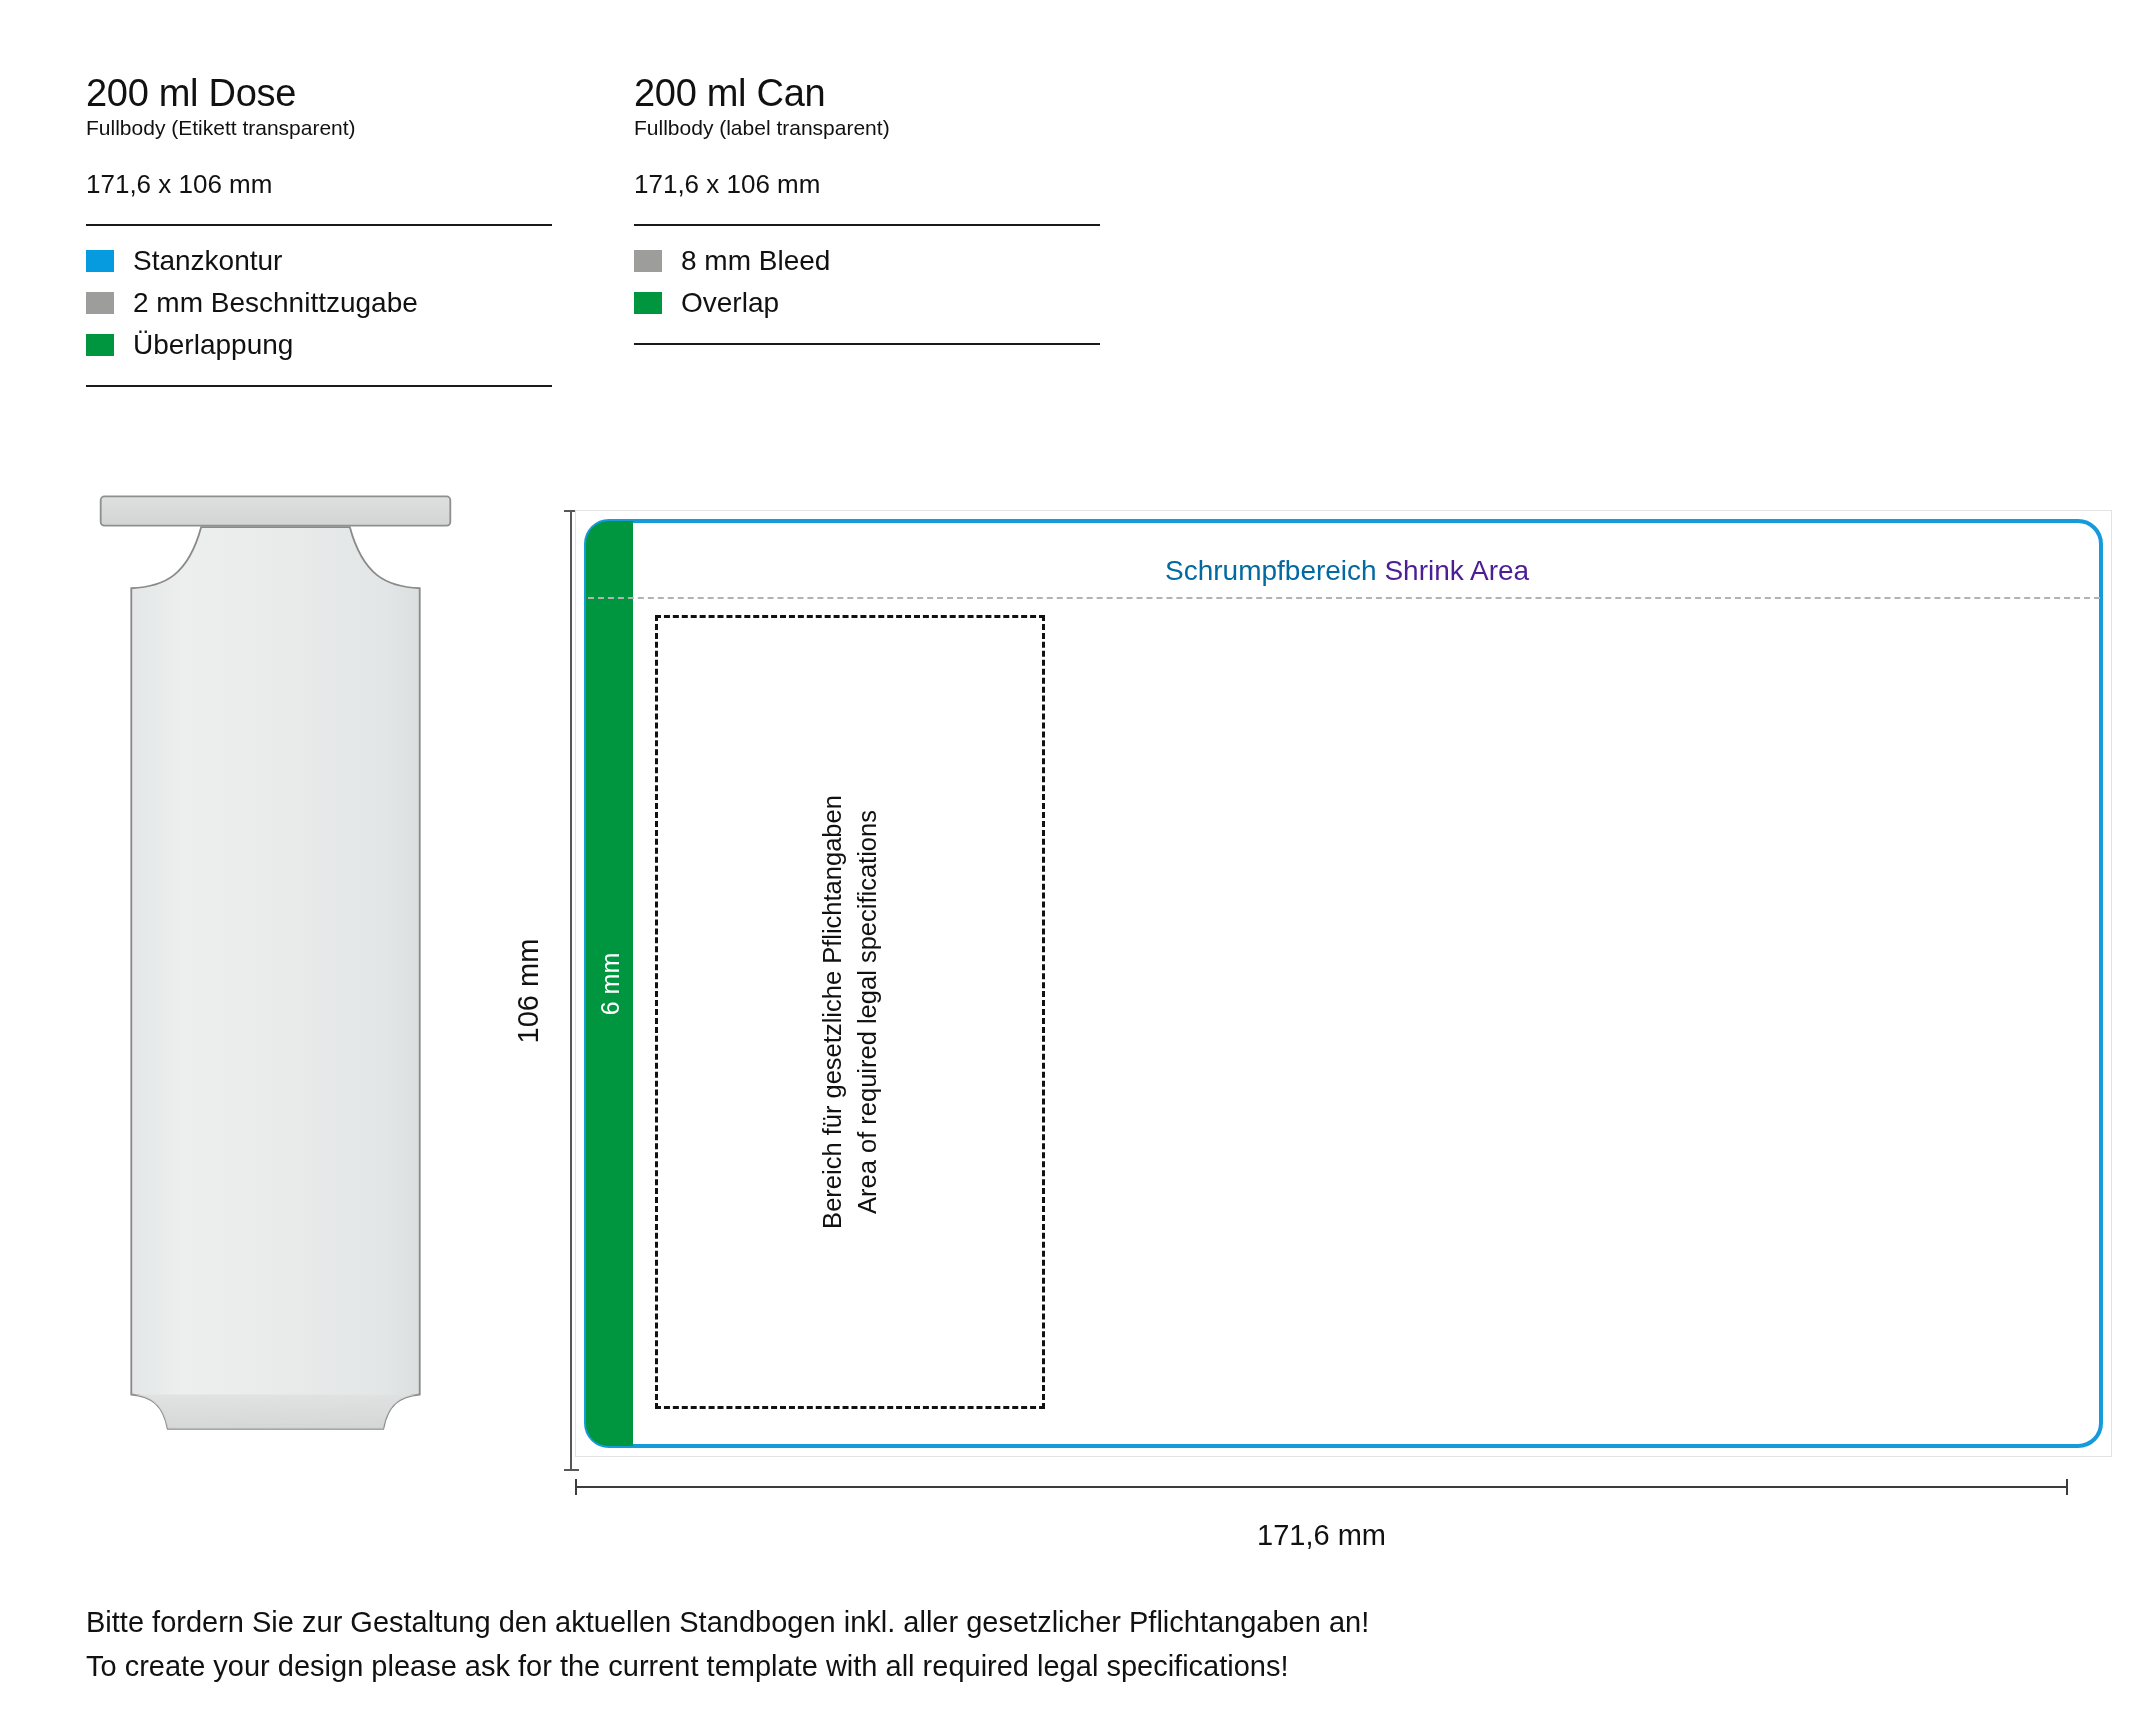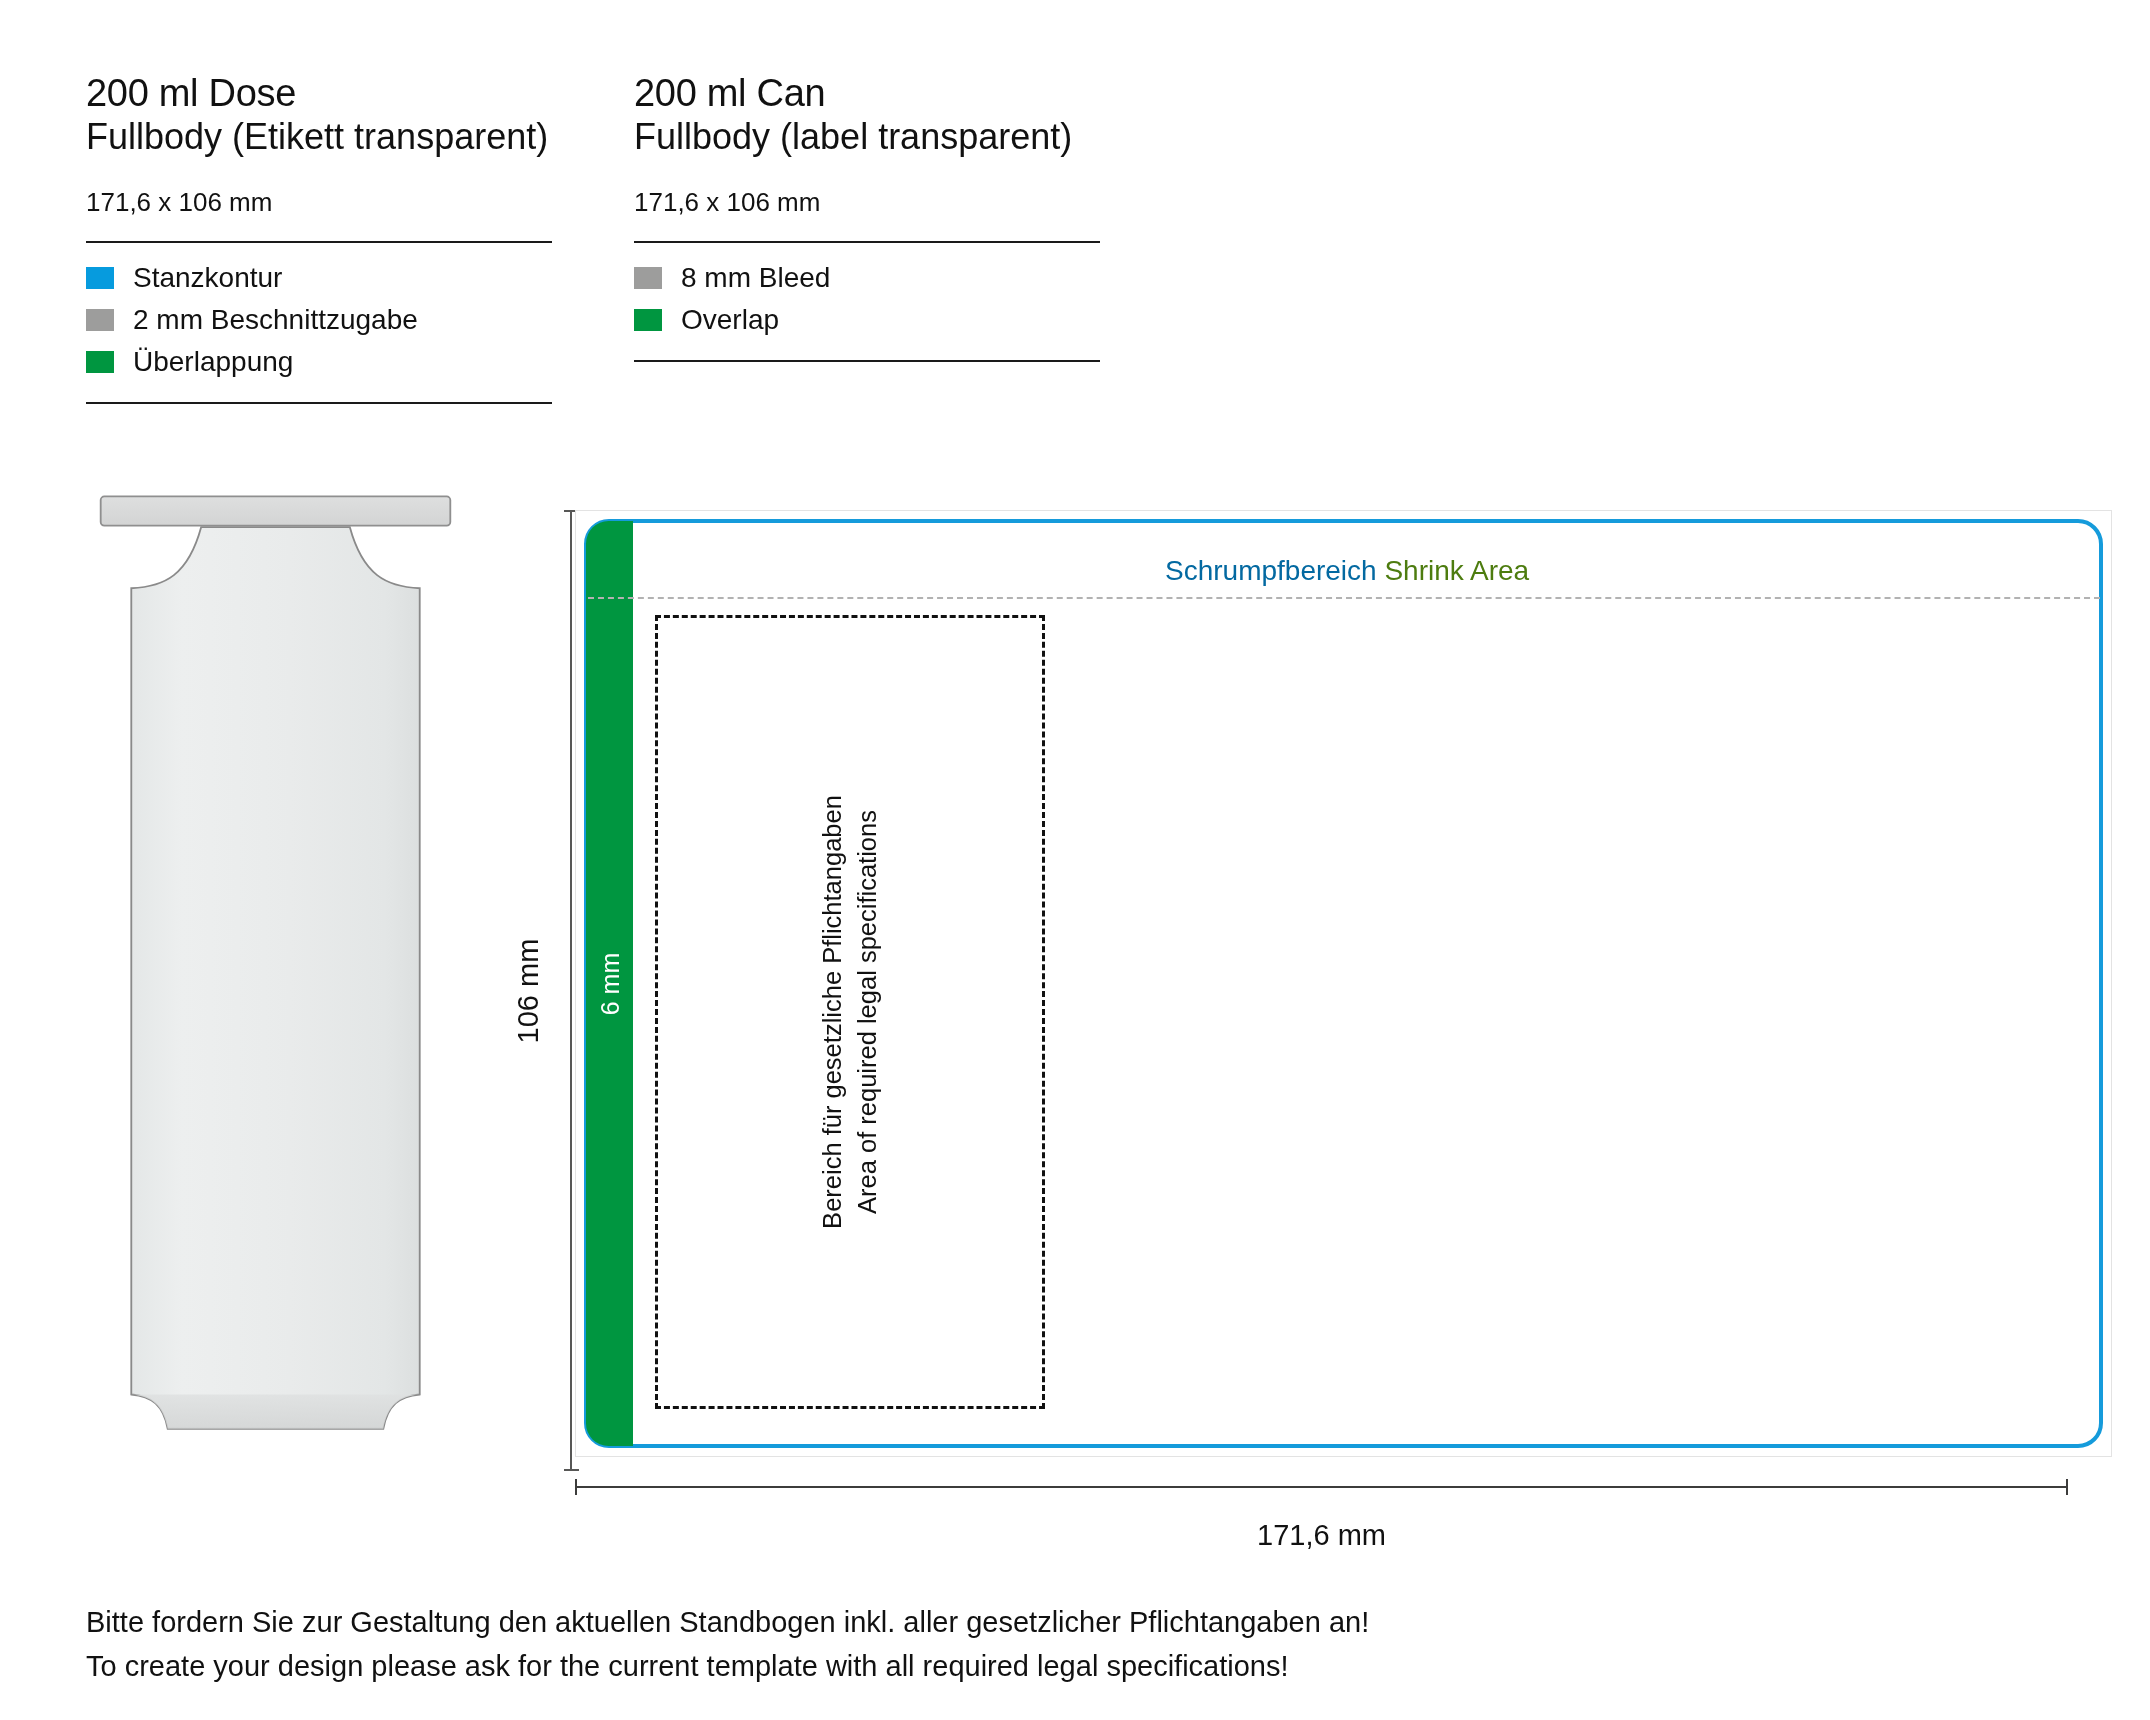--- a/index.html
+++ b/index.html
@@ -24,21 +24,21 @@
 
   .hdr-title {
     font-size: 38px;
     font-weight: 400;
     line-height: 1.06;
     letter-spacing: -0.3px;
     color: #111111;
     white-space: nowrap;
   }
   .hdr-sub {
-    font-size: 36px;
+    font-size: 21px;
     font-weight: 400;
     line-height: 1.18;
     color: #111111;
     margin-top: 2.9px;
     white-space: nowrap;
   }
   .hdr-dims {
     font-size: 26px;
     line-height: 1.1;
     color: #111111;
@@ -156,21 +156,21 @@
   }
 
   
   #shrink-label {
     left: 1165px;
     top: 555px;
     font-size: 28px;
     white-space: nowrap;
   }
   #shrink-label .de-part { color: #0369a1; }
-  #shrink-label .en-part { color: #4d7c0f; }
+  #shrink-label .en-part { color: #4c1d95; }
 
   #shrink-divider {
     left: 588px;
     top: 597px;
     width: 1512px;
     height: 0;
     border-top: 2.2px dashed #b2b2b2;
   }
 
   

